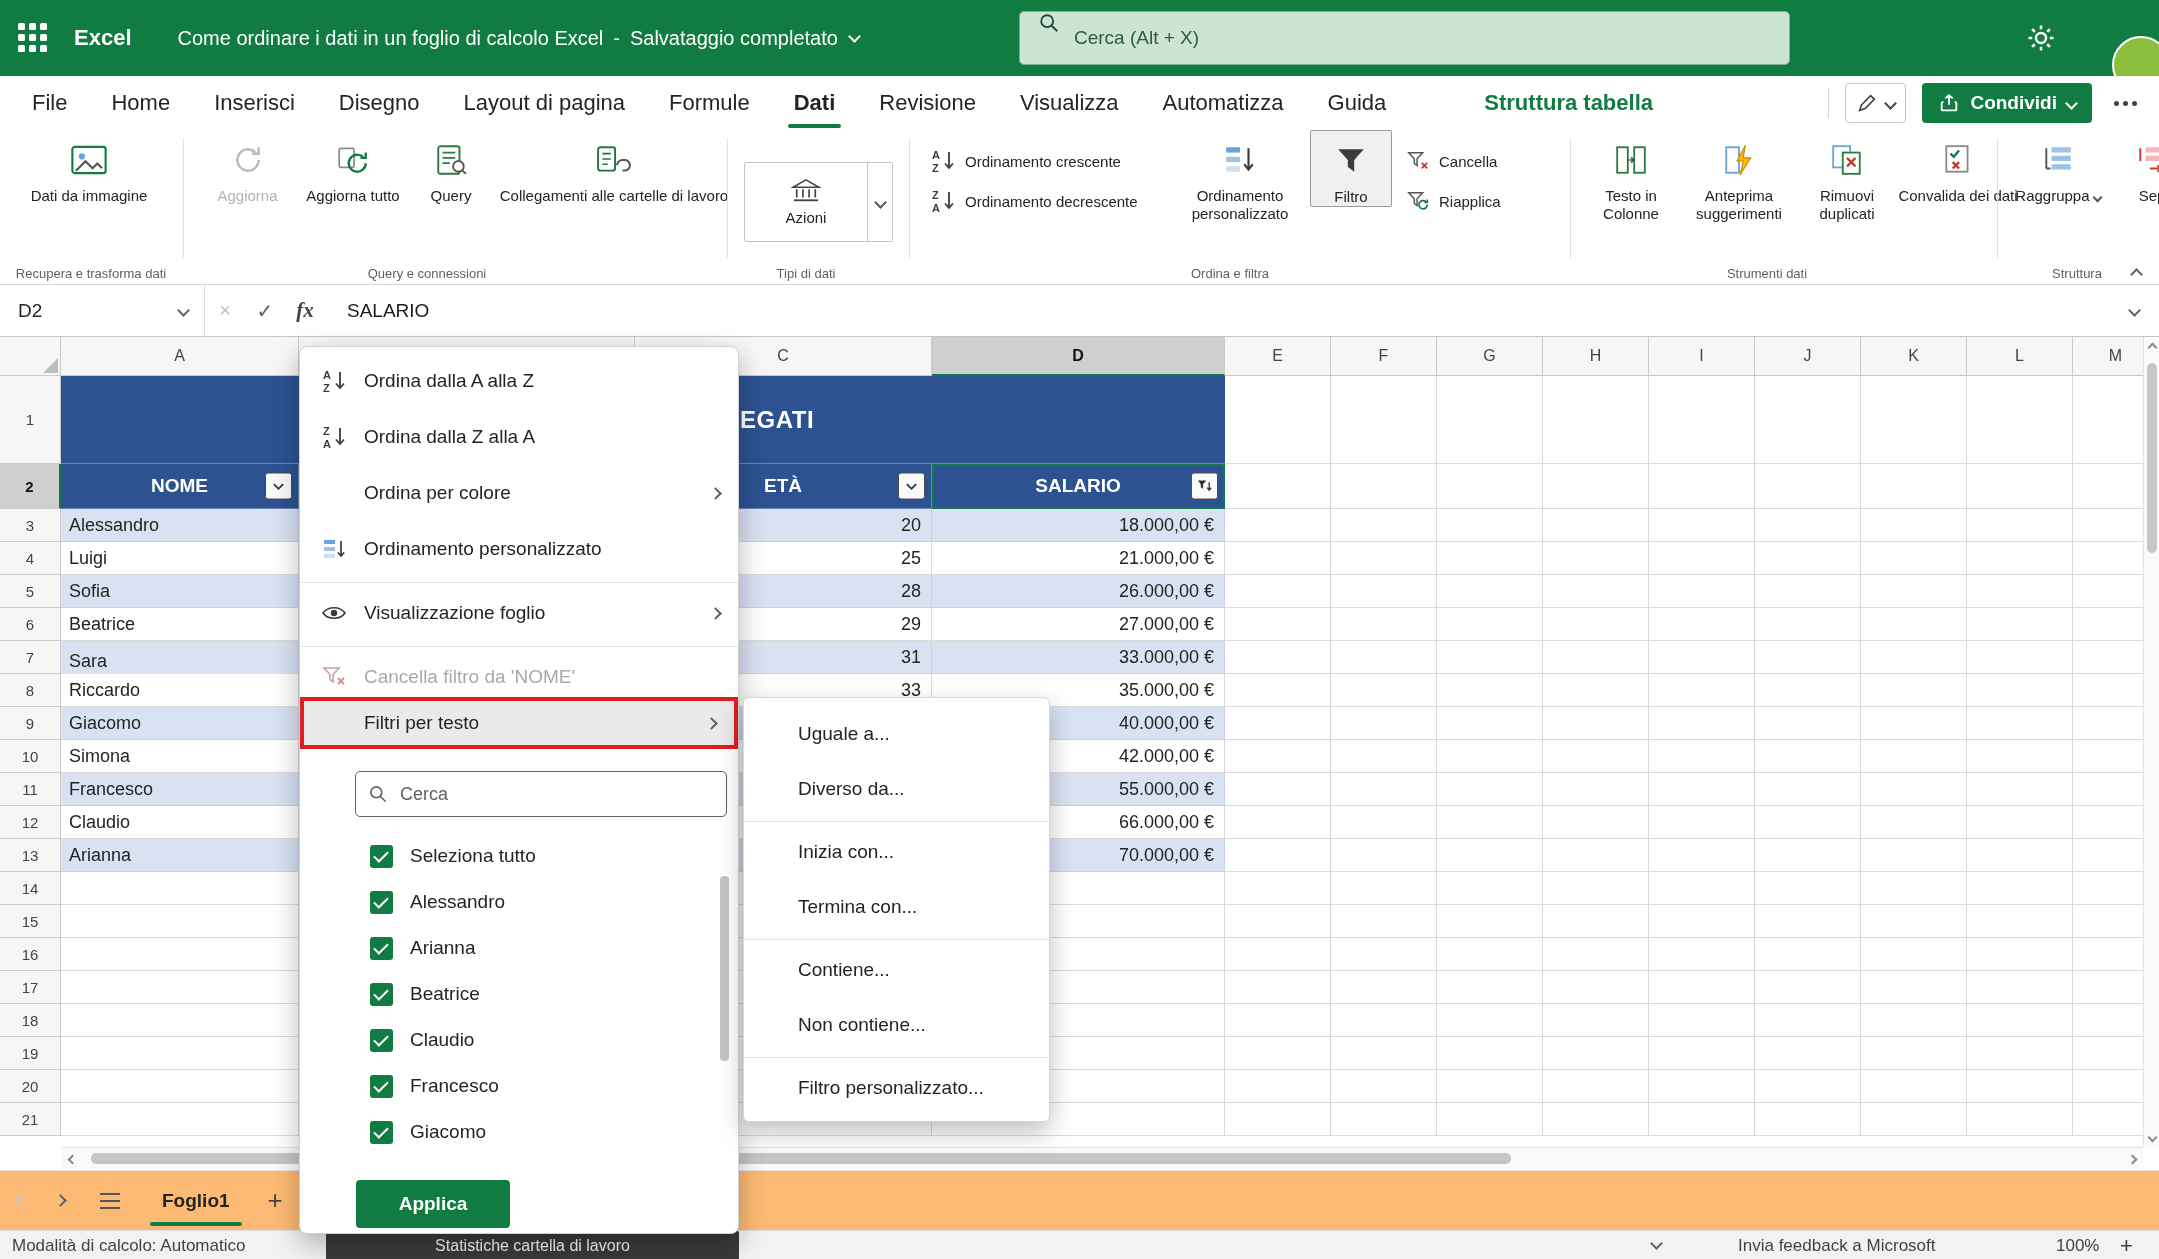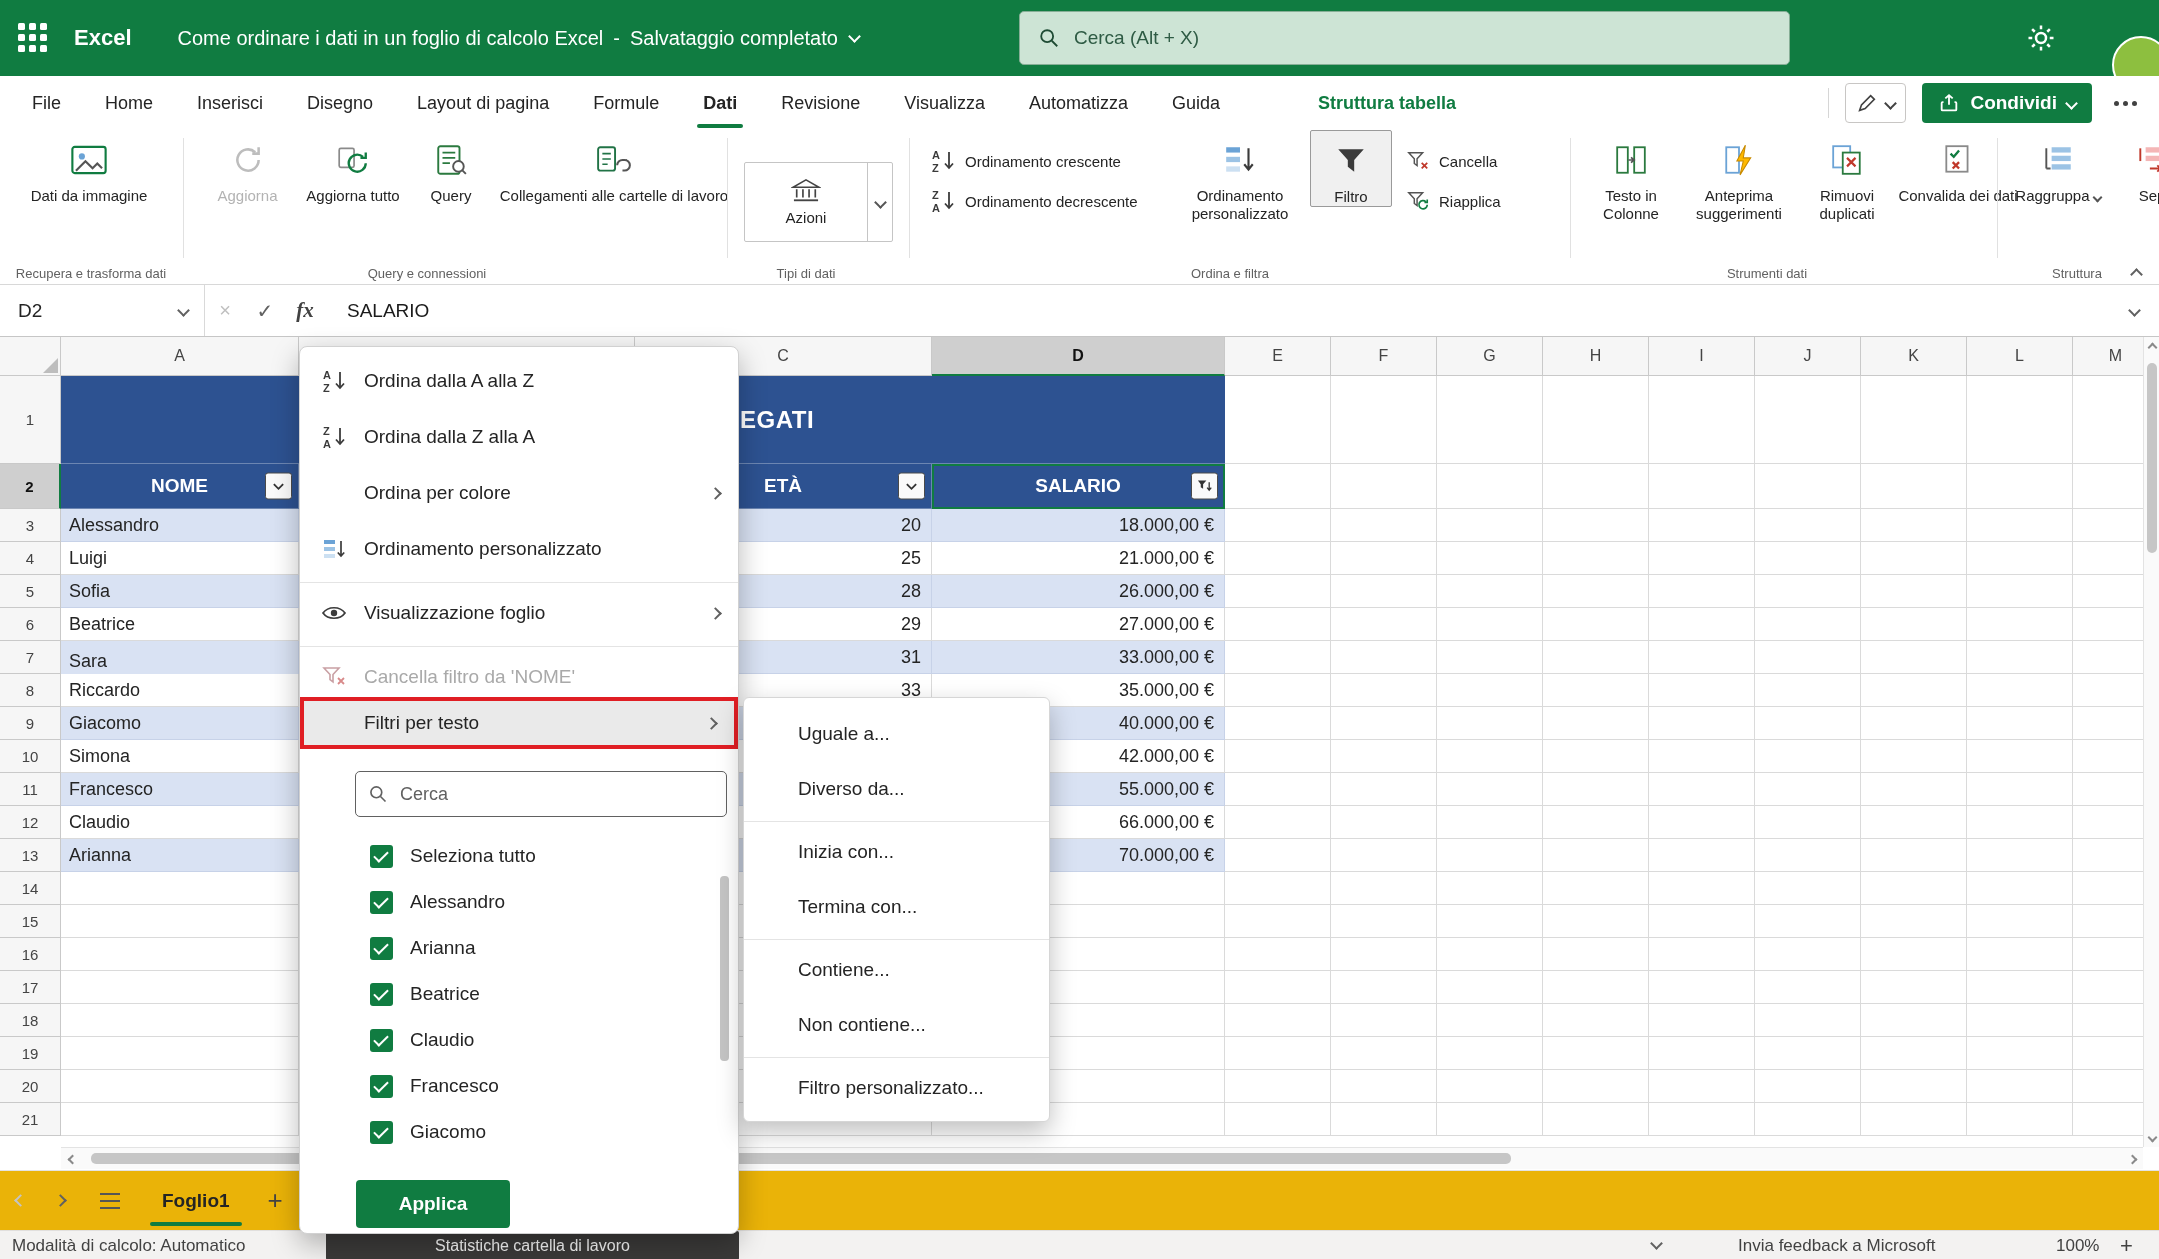--- a/index.html
+++ b/index.html
@@ -14,31 +14,31 @@
   .appname{font-size:22px;font-weight:700;margin-left:26px;}
   .doctitle{font-size:20px;margin-left:46px;white-space:nowrap;}
   .dash{font-size:20px;margin:0 10px;}
   .savestatus{font-size:20px;white-space:nowrap;}
   .chev{display:inline-block;width:9px;height:9px;border-right:2px solid currentColor;border-bottom:2px solid currentColor;}
   .chev.down{transform:rotate(45deg);}
   .chev.up{transform:rotate(-135deg);}
   .chev.right{transform:rotate(-45deg);}
   .chev.left{transform:rotate(135deg);}
   .title-chev{margin-left:12px;margin-top:-4px;}
-  .tb-search{position:absolute;left:1019px;top:11px;width:771px;height:54px;background:#CDE4D5;border:1px solid #86AE96;border-radius:5px;display:flex;align-items:center;padding:0 18px;color:#1D4A33;}
+  .tb-search{position:absolute;left:1019px;top:11px;width:771px;height:54px;background:#CDE4D5;border:1px solid #86AE96;border-radius:5px;display:flex;padding:0 18px;color:#1D4A33;}
   .tb-search svg{flex:0 0 auto;}
   .tb-search input{flex:1;border:none;outline:none;background:transparent;font:inherit;font-size:19px;color:#1D4A33;margin-left:12px;}
   .tb-search input::placeholder{color:#2E5B44;opacity:1;}
   .gear{position:absolute;left:2022px;top:19px;width:38px;height:38px;display:flex;align-items:center;justify-content:center;cursor:pointer;}
   .avatar{position:absolute;left:2112px;top:36px;width:58px;height:58px;border-radius:50%;background:#8DBF3F;border:2px solid #fff;}
 
   
   .tabsrow{position:absolute;left:0;top:76px;width:2159px;height:54px;background:#fff;display:flex;align-items:center;}
   .tabs{display:flex;align-items:center;height:100%;padding-left:10px;}
-  .tab{position:relative;height:100%;display:flex;align-items:center;padding:0 22px;font-size:18px;color:#242424;cursor:pointer;white-space:nowrap;}
+  .tab{position:relative;height:100%;display:flex;align-items:center;padding:0 22px;font-size:22px;color:#242424;cursor:pointer;white-space:nowrap;}
   .tab.active{font-weight:600;}
   .tab.active::after{content:"";position:absolute;left:16px;right:16px;bottom:2px;height:4px;border-radius:3px;background:#107C41;}
   .tab.contextual{color:#107C41;margin-left:54px;font-weight:700;}
   .tabs-right{position:absolute;right:16px;top:0;height:54px;display:flex;align-items:center;gap:16px;}
   .vline{width:1px;height:30px;background:#D6D6D6;}
   .penbtn{display:flex;align-items:center;gap:8px;border:1px solid #C8C6C4;border-radius:4px;height:40px;padding:0 10px;cursor:pointer;color:#424242;}
   .sharebtn{display:flex;align-items:center;gap:10px;height:40px;background:#107C41;color:#fff;border-radius:4px;padding:0 16px;font-size:19px;font-weight:600;cursor:pointer;}
   .morebtn{display:flex;gap:4px;align-items:center;cursor:pointer;padding:6px;}
   .morebtn i{width:5px;height:5px;border-radius:50%;background:#424242;}
 
@@ -88,21 +88,21 @@
   .selbox{position:absolute;border:2px solid #107C41;pointer-events:none;z-index:6;}
   
   .vsb{position:absolute;left:2143px;top:0;width:16px;height:810px;background:#FAFAFA;border-left:1px solid #E3E3E3;}
   .vsb .arr{position:absolute;left:0;width:16px;height:20px;display:flex;align-items:center;justify-content:center;color:#8A8A8A;cursor:pointer;}
   .vsb .thumb{position:absolute;left:3px;width:10px;border-radius:5px;background:#C6C6C6;cursor:pointer;}
   .hsb{position:absolute;left:61px;top:810px;width:2082px;height:22px;background:#FAFAFA;border-top:1px solid #E3E3E3;}
   .hsb .arr{position:absolute;top:0;width:22px;height:22px;display:flex;align-items:center;justify-content:center;color:#8A8A8A;cursor:pointer;}
   .hsb .thumb{position:absolute;top:5px;height:11px;border-radius:5px;background:#C6C6C6;cursor:pointer;}
 
   
-  .sheetbar{position:absolute;left:0;top:1170px;width:2159px;height:60px;background:#eab308;border-top:1px solid #E3E3E3;display:flex;align-items:center;}
+  .sheetbar{position:absolute;left:0;top:1170px;width:2159px;height:60px;background:#fdba74;border-top:1px solid #E3E3E3;display:flex;align-items:center;}
   .navchev{width:40px;display:flex;justify-content:center;color:#616161;cursor:pointer;}
   .navchev.dis{color:#C4C4C4;}
   .hamb{width:44px;display:flex;flex-direction:column;gap:5px;align-items:center;cursor:pointer;margin:0 8px;}
   .hamb i{width:20px;height:2px;background:#555;}
   .sheettab{position:relative;height:100%;display:flex;align-items:center;padding:0 22px;font-size:19px;font-weight:700;color:#242424;cursor:pointer;}
   .sheettab::after{content:"";position:absolute;left:10px;right:10px;bottom:4px;height:4px;background:#107C41;border-radius:2px;}
   .addsheet{font-size:26px;color:#444;padding:0 16px;cursor:pointer;}
 
   
   .statusbar{position:absolute;left:0;top:1230px;width:2159px;height:29px;background:#F3F2F1;border-top:1px solid #E1DFDD;font-size:17px;color:#424242;}

